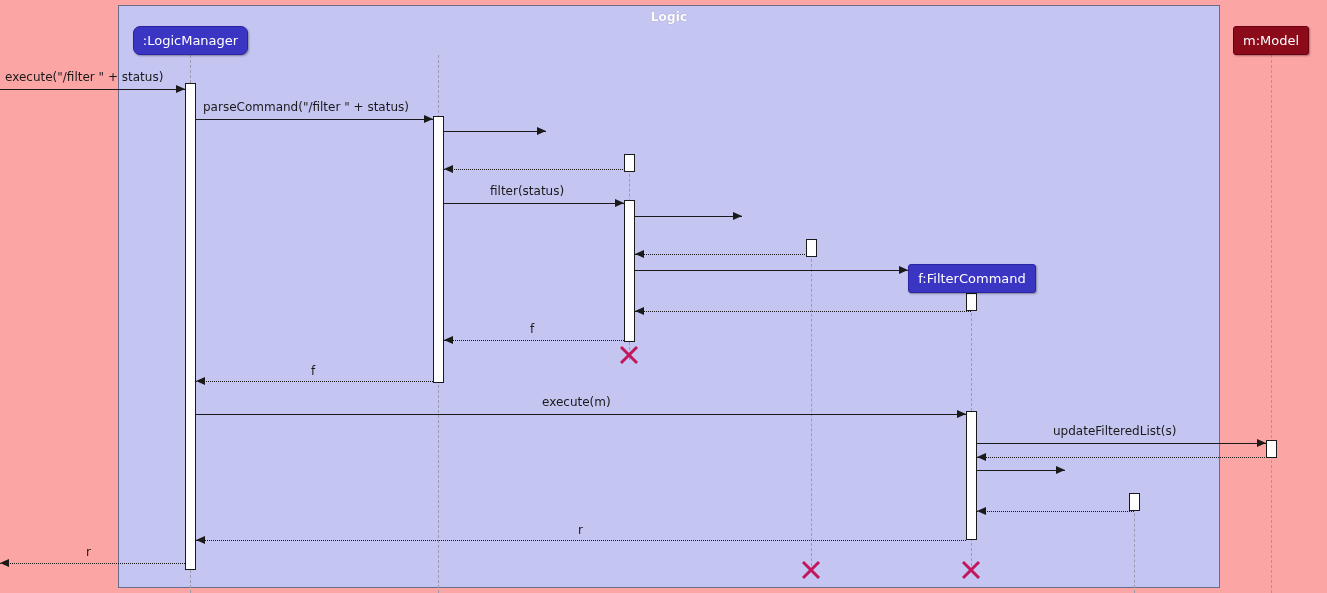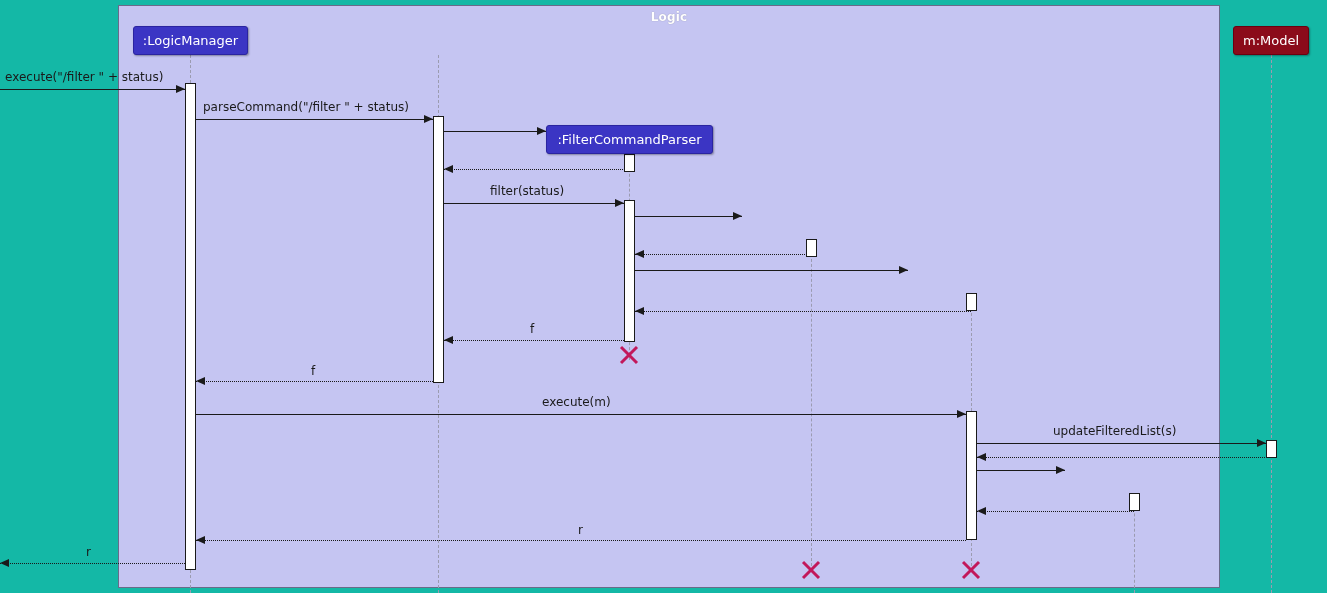--- a/index.html
+++ b/index.html
@@ -10,21 +10,21 @@
   body {
     font-family: "DejaVu Sans", sans-serif;
     width: 1327px;
     height: 593px;
     overflow: hidden;
   }
   #diagram {
     position: relative;
     width: 1327px;
     height: 593px;
-    background: #14b8a6;
+    background: #fca5a5;
   }
   .partition {
     position: absolute;
     box-sizing: border-box;
     border: 1px solid #6a6a8a;
   }
   .partition-title {
     position: absolute;
     top: 4px;
     left: 0;
@@ -168,25 +168,25 @@
     <div class="msglabel" style="left: 86px; top: 546px;">r</div>
     <div class="activation" style="left: 185px; top: 83px; height: 487px;"></div>
     <div class="activation" style="left: 433px; top: 116px; height: 267px;"></div>
     <div class="activation" style="left: 624px; top: 154px; height: 18px;"></div>
     <div class="activation" style="left: 624px; top: 200px; height: 142px;"></div>
     <div class="activation" style="left: 806px; top: 239px; height: 18px;"></div>
     <div class="activation" style="left: 966px; top: 293px; height: 18px;"></div>
     <div class="activation" style="left: 966px; top: 411px; height: 129px;"></div>
     <div class="activation" style="left: 1129px; top: 493px; height: 18px;"></div>
     <div class="activation" style="left: 1266px; top: 440px; height: 18px;"></div>
-    <div class="participant p-logic" style="left: 133px; top: 26px; width: 115px; height: 29px;">
+    <div class="participant p-logic" style="left: 133px; top: 26px; width: 115px; height: 29px; border-radius: 7px;">
       <span>:LogicManager</span>
     </div>
-    <div class="participant p-logic" style="left: 546px; top: 125px; width: 167px; height: 29px;">
-      <span>:FilterCommandParser</span>
+    <div class="participant p-logic" style="left: 908px; top: 264px; width: 128px; height: 29px;">
+      <span>f:FilterCommand</span>
     </div>
     <div class="participant p-model" style="left: 1233px; top: 26px; width: 76px; height: 29px;">
       <span>m:Model</span>
     </div>
     <div class="destroy" style="left: 618px; top: 344px;">
       <svg width="22" height="22" viewBox="0 0 22 22">
         <line x1="3" y1="3" x2="19" y2="19" stroke="#c2185b" stroke-width="3"></line>
         <line x1="19" y1="3" x2="3" y2="19" stroke="#c2185b" stroke-width="3"></line>
       </svg>
     </div>

